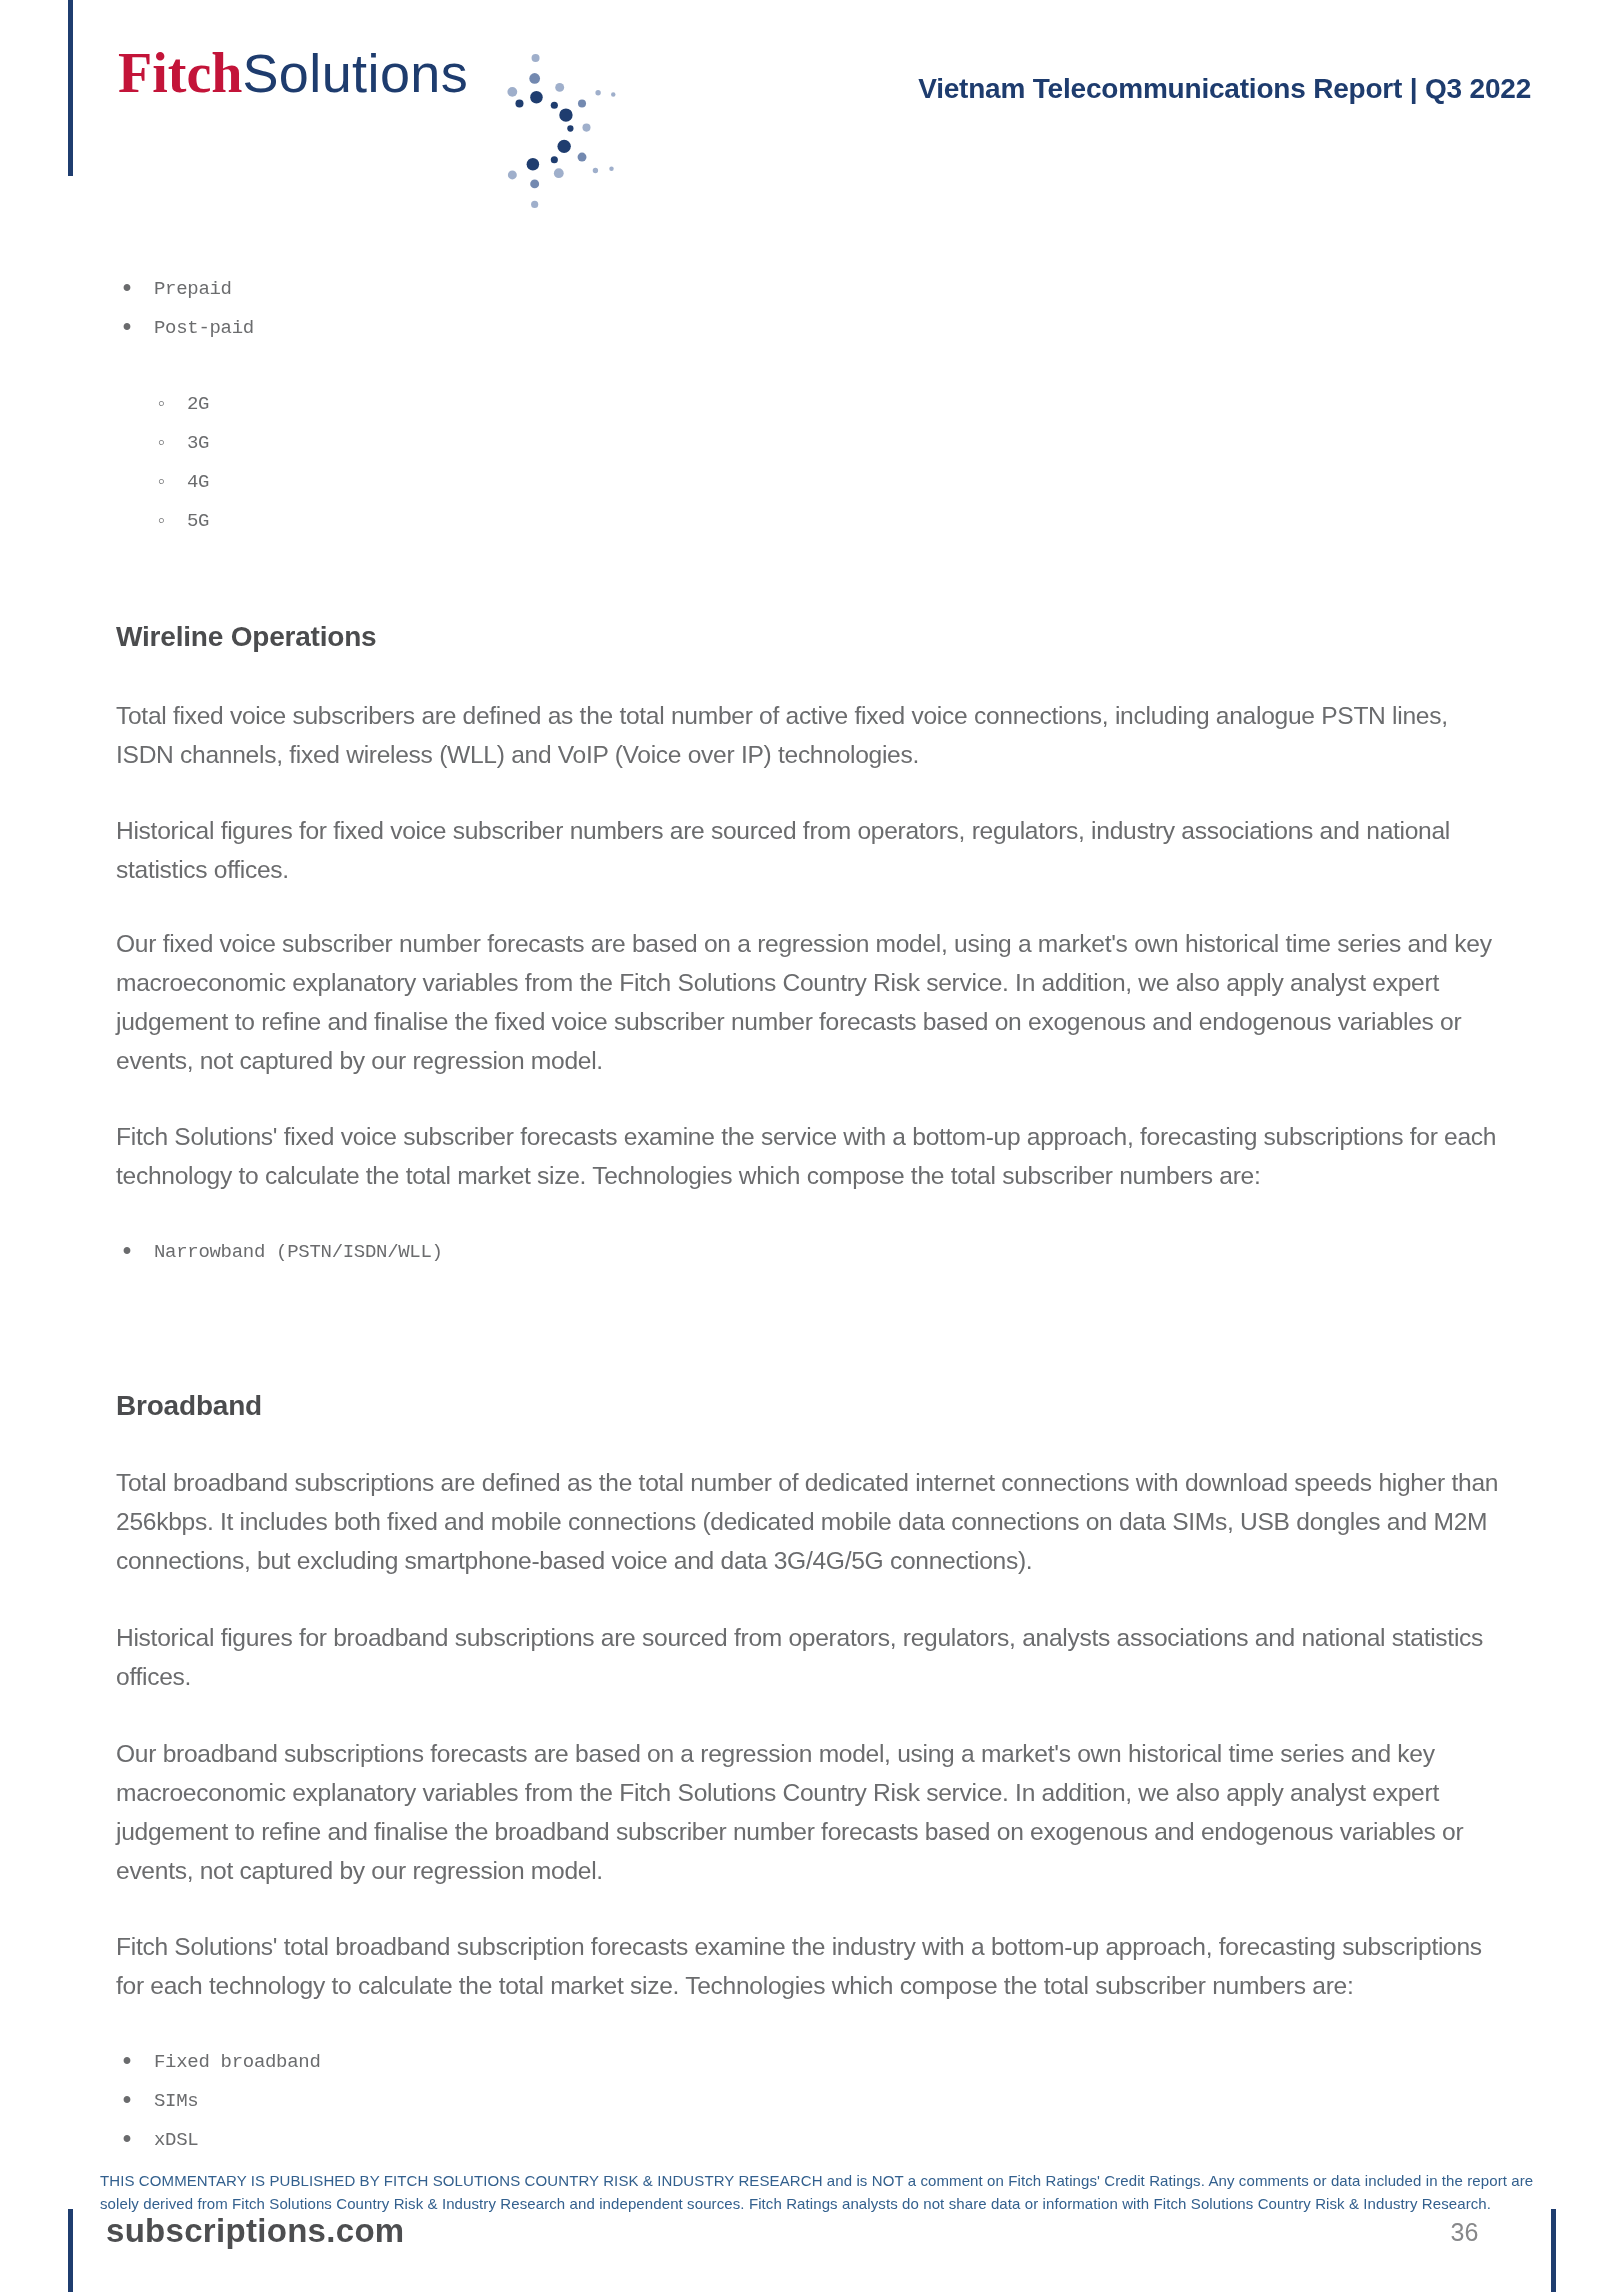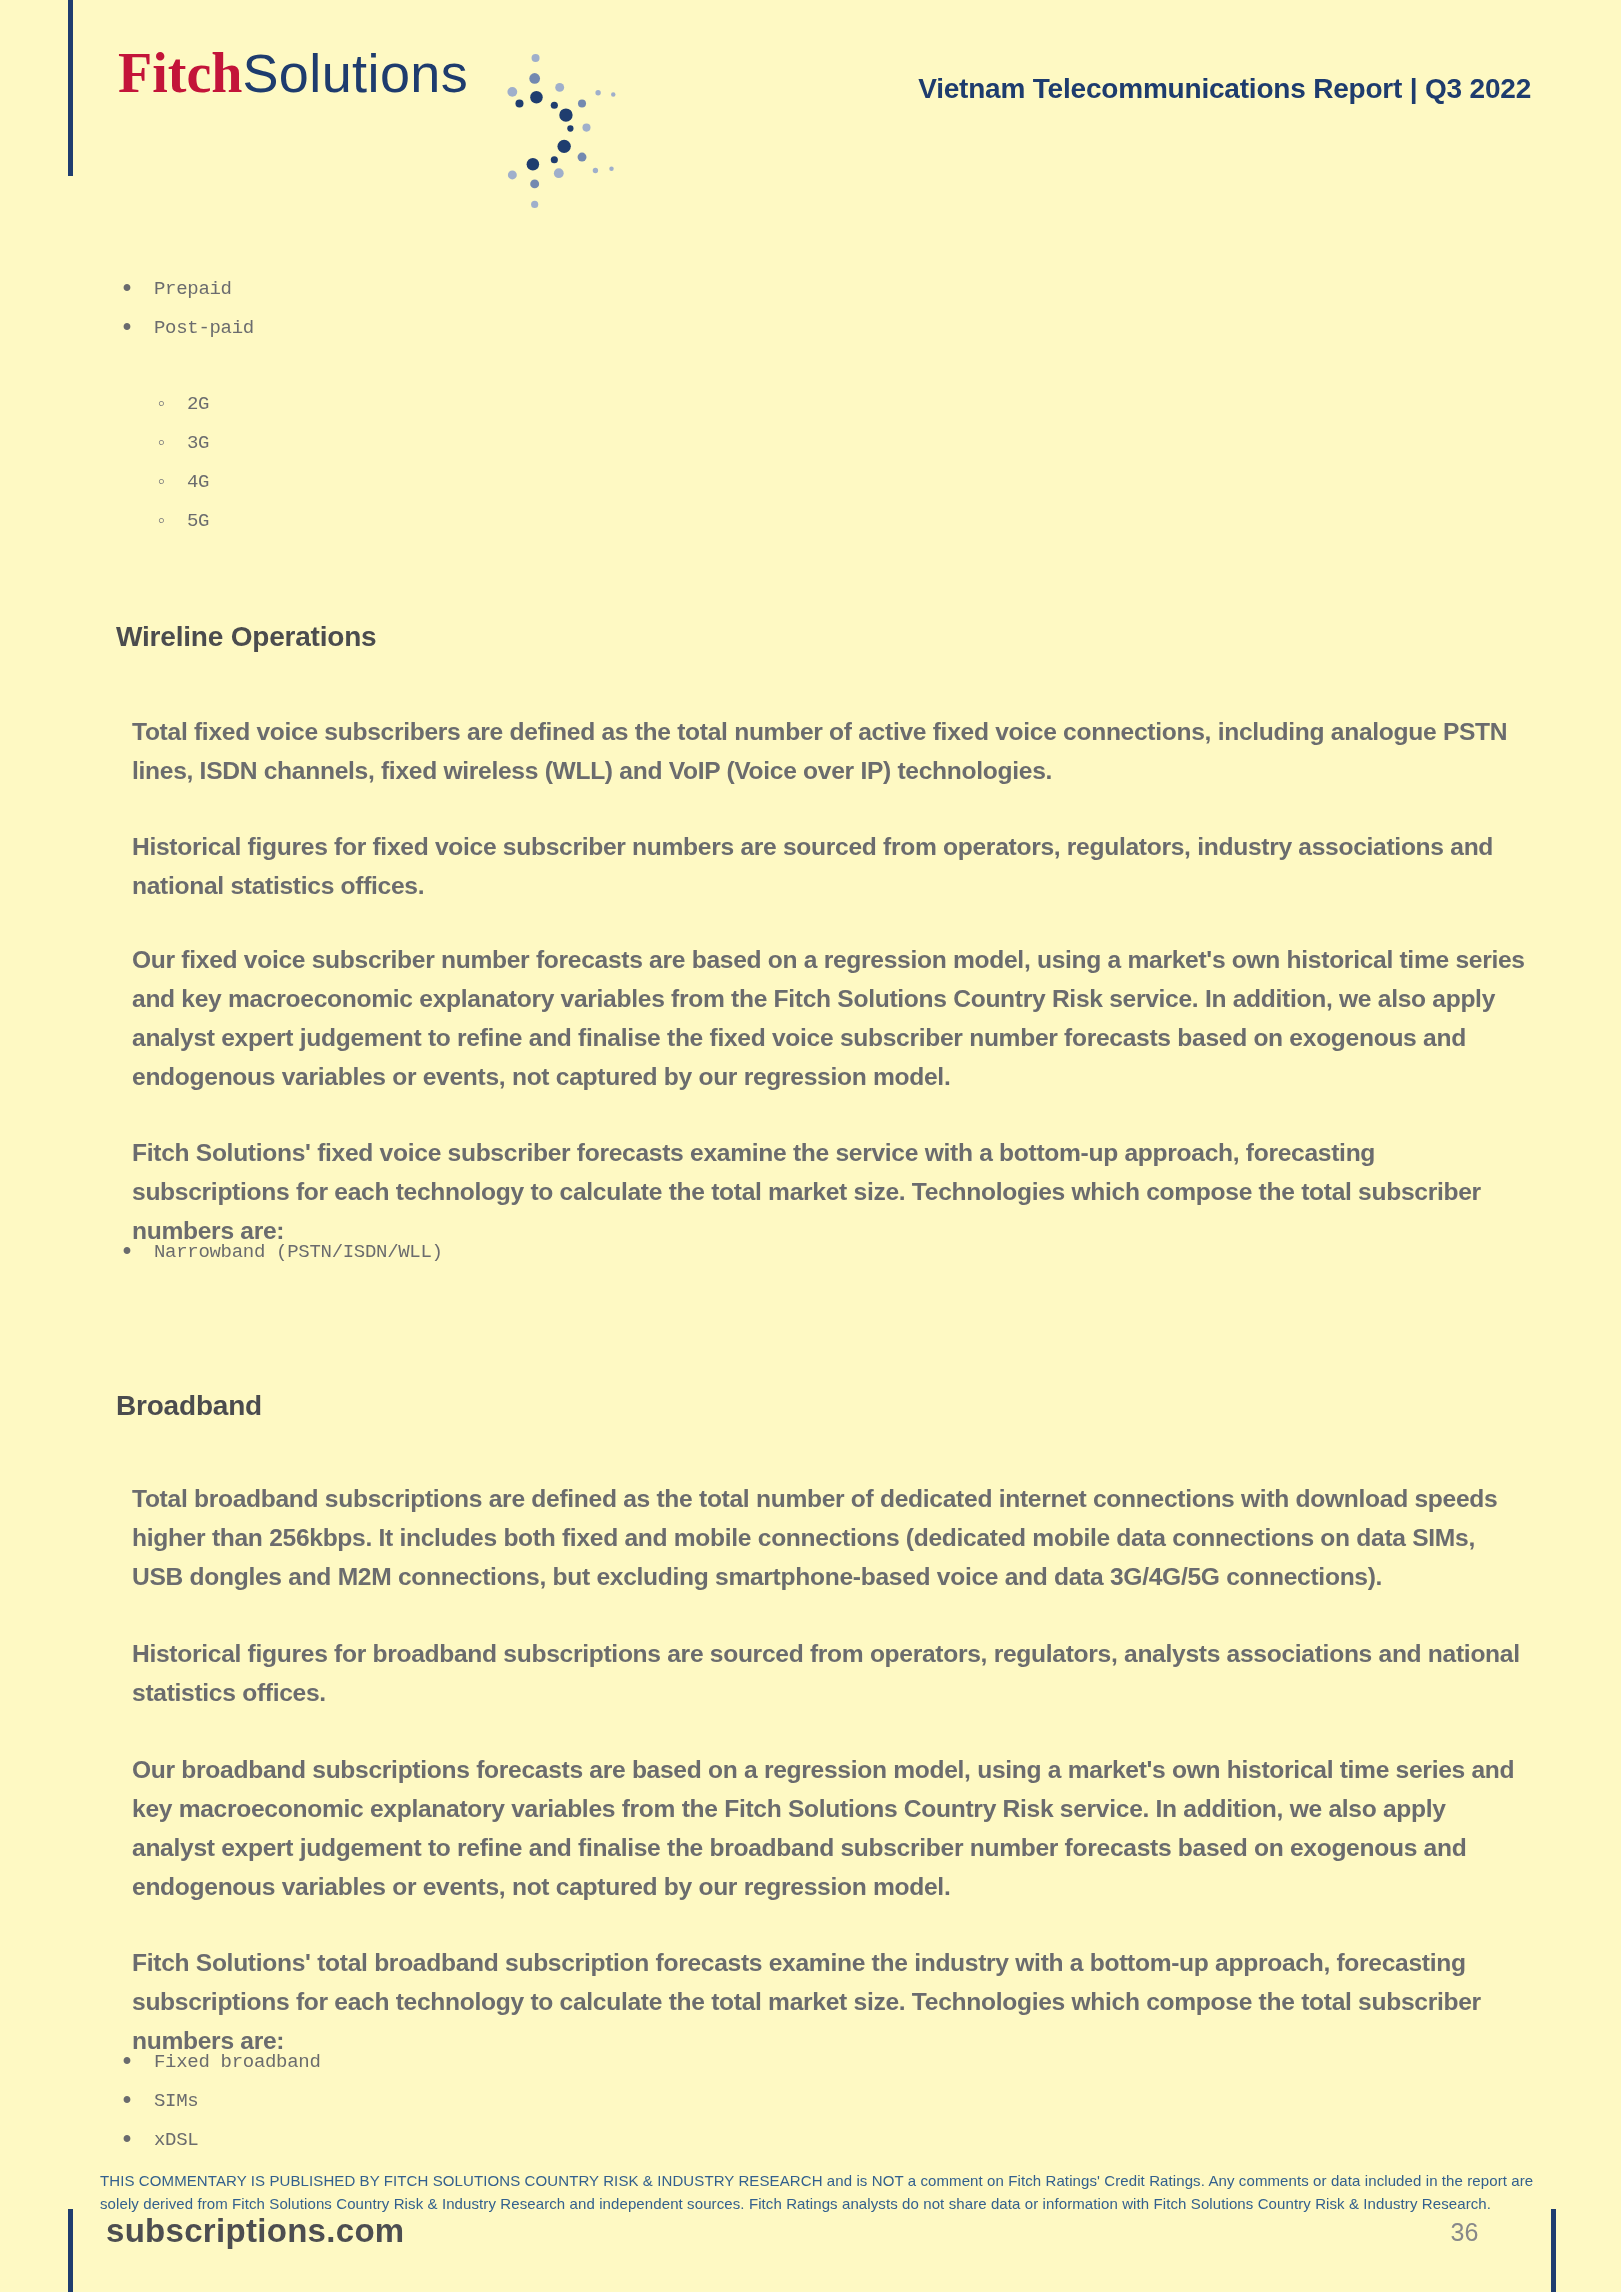--- a/index.html
+++ b/index.html
@@ -1,21 +1,21 @@
 <!DOCTYPE html>
 <html style="font-size:14.3px"><head>
 <meta charset="utf-8">
 <style>
   html, body { margin: 0; padding: 0; background: #e8e8e8; }
   .page {
     position: relative;
     width: 1621px;
     height: 2293px;
     margin: 0 auto;
-    background: #fef9c3;
+    background: #ffffff;
     font-family: "Liberation Sans", sans-serif;
     overflow: hidden;
   }
   .accent-bar { position: absolute; width: 4.5px; background: #1F3D6F; }
   .accent-bar.header { left: 68px; top: 0; height: 176px; }
   .accent-bar.footer-left { left: 68px; top: 2209px; height: 83px; }
   .accent-bar.footer-right { left: 1551px; top: 2209px; height: 83px; }
 
   .logo-row { position: absolute; left: 118px; top: 41px; white-space: nowrap; }
   .logo-fitch {
@@ -28,22 +28,22 @@
   }
   .logo-dots { position: absolute; left: 372px; top: 3.6px; }
 
   .report-title {
     position: absolute; left: 806px; top: 73px; width: 725px;
     text-align: right; font-size: 28px; font-weight: 700;
     color: #1E3C6E; letter-spacing: -0.2px;
   }
 
   .para {
-    position: absolute; left: 116px; width: 1394px; margin: 16px;
-    font-size: 24.6px; line-height: 39px; font-weight: 700;
+    position: absolute; left: 116px; width: 1394px; margin: 0;
+    font-size: 24.6px; line-height: 39px; font-weight: 400;
     color: #6B6C6E; letter-spacing: -0.3px;
   }
   .section-heading {
     position: absolute; left: 116px; margin: 0;
     font-size: 28px; line-height: 32px; font-weight: 700;
     color: #4B4C4E; letter-spacing: -0.2px;
   }
 
   ul.blist { position: absolute; left: 116px; margin: 0; padding: 0; list-style: none; width: 1343px; }
   ul.blist li {

